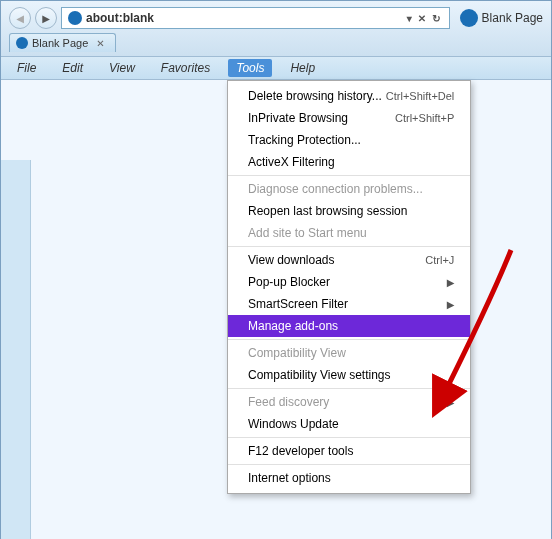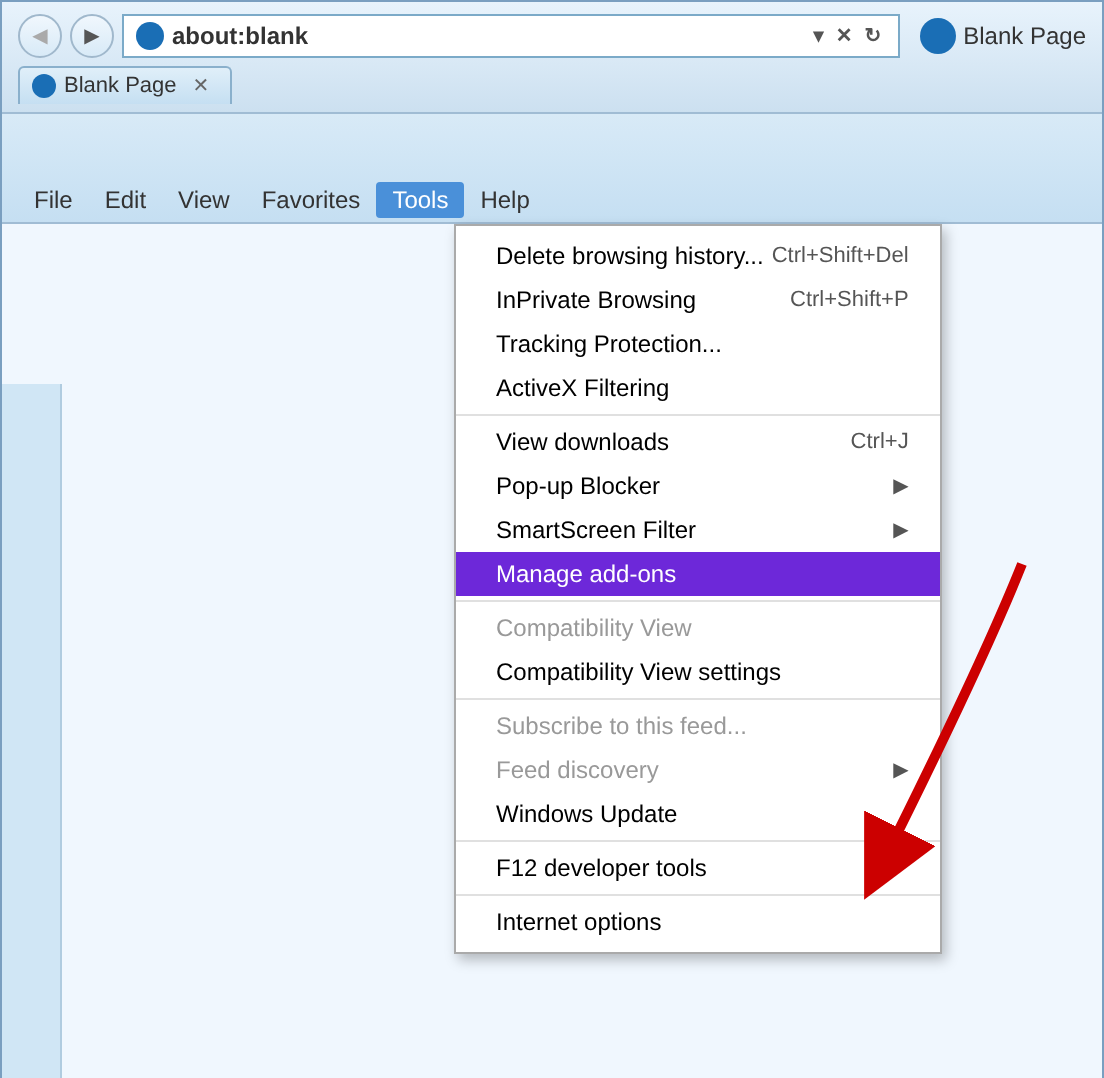--- a/index.html
+++ b/index.html
@@ -109,38 +109,38 @@
       border-radius: 3px 3px 0 0;
       font-size: 11px;
       color: #333;
       cursor: pointer;
       min-width: 100px;
     }
 
     
     .menu-bar {
       display: flex;
-      align-items: flex-end;
+      align-items: flex-start;
       padding: 2px 8px;
       background: linear-gradient(to bottom, #d8eaf7, #c5dff2);
       border-bottom: 1px solid #a0bcd4;
-      gap: 0;
+      gap: 10px;
+      font-style: italic;
     }
 
     .menu-item {
       padding: 2px 8px;
       font-size: 12px;
       color: #333;
       cursor: pointer;
       border-radius: 2px;
     }
     .menu-item.active {
       background: #4a90d9;
       color: white;
-      margin-top: 32px;
     }
 
     
     .content-area {
       background: #f0f7fe;
       position: relative;
       flex: 1;
       height: calc(539px - 80px);
     }
 
@@ -272,20 +272,31 @@
           <span class="menu-row-shortcut">Ctrl+Shift+P</span>
         </div>
         <div class="menu-row">
           <span class="menu-row-label">Tracking Protection...</span>
         </div>
         <div class="menu-row">
           <span class="menu-row-label">ActiveX Filtering</span>
         </div>
       </div>
 
+      <div class="menu-section">
+        <div class="menu-row disabled-item">
+          <span class="menu-row-label">Diagnose connection problems...</span>
+        </div>
+        <div class="menu-row">
+          <span class="menu-row-label">Reopen last browsing session</span>
+        </div>
+        <div class="menu-row disabled-item">
+          <span class="menu-row-label">Add site to Start menu</span>
+        </div>
+      </div>
 
       <div class="menu-section">
         <div class="menu-row">
           <span class="menu-row-label">View downloads</span>
           <span class="menu-row-shortcut">Ctrl+J</span>
         </div>
         <div class="menu-row">
           <span class="menu-row-label">Pop-up Blocker</span>
           <span class="menu-row-arrow">▶</span>
         </div>
@@ -301,23 +312,20 @@
       <div class="menu-section">
         <div class="menu-row disabled-item">
           <span class="menu-row-label">Compatibility View</span>
         </div>
         <div class="menu-row">
           <span class="menu-row-label">Compatibility View settings</span>
         </div>
       </div>
 
       <div class="menu-section">
-        <div class="menu-row disabled-item">
-          <span class="menu-row-label">Subscribe to this feed...</span>
-        </div>
         <div class="menu-row disabled-item">
           <span class="menu-row-label">Feed discovery</span>
           <span class="menu-row-arrow">▶</span>
         </div>
         <div class="menu-row">
           <span class="menu-row-label">Windows Update</span>
         </div>
       </div>
 
       <div class="menu-section">

